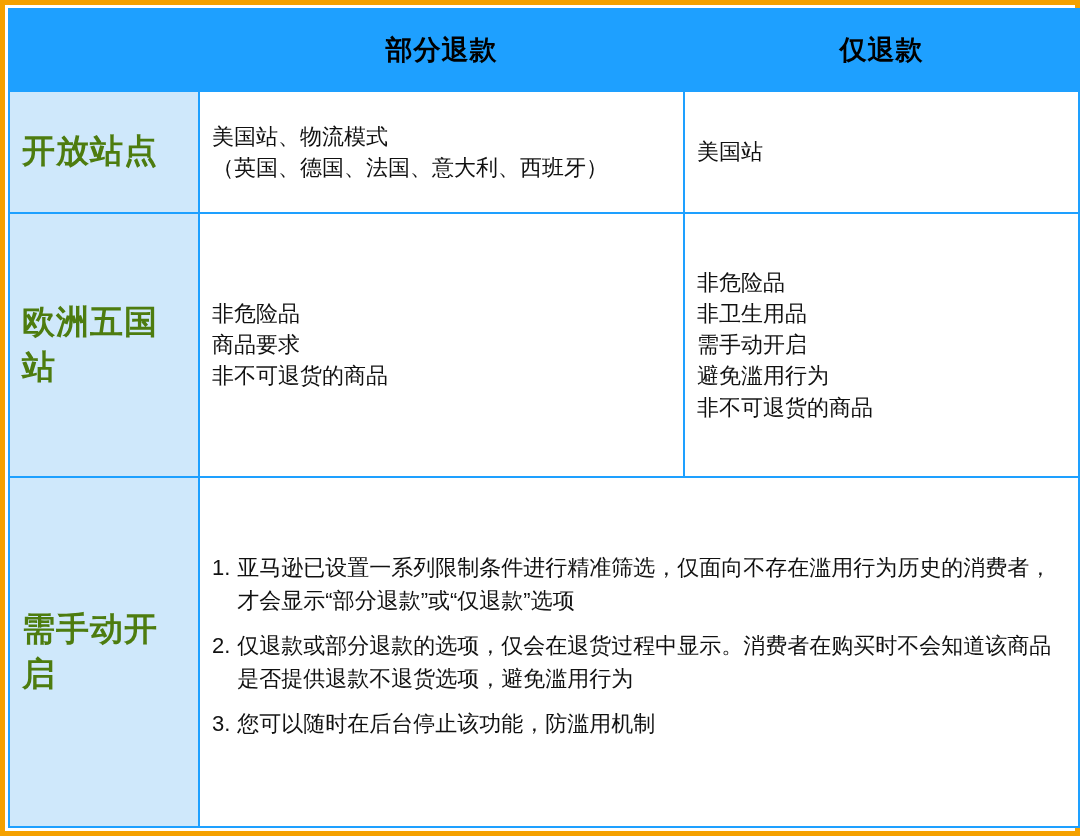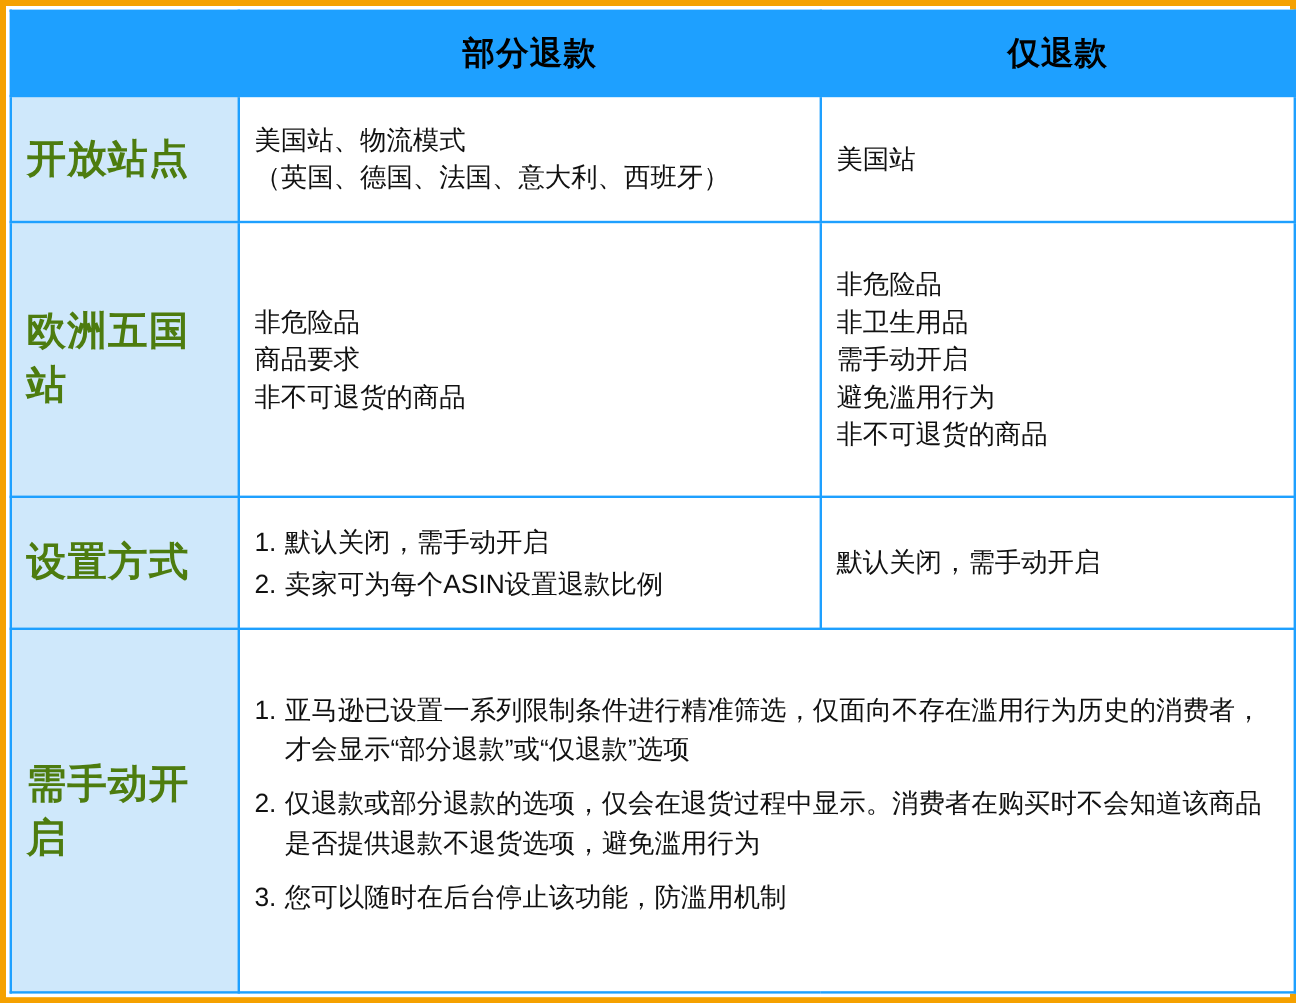--- a/index.html
+++ b/index.html
@@ -140,40 +140,20 @@
           <div class="lines">
             <div>非危险品</div>
             <div>非卫生用品</div>
             <div>需手动开启</div>
             <div>避免滥用行为</div>
             <div>非不可退货的商品</div>
           </div>
         </td>
       </tr>
 
-      <tr>
-        <td class="rowlabel">设置方式</td>
-        <td class="cell">
-          <ol class="ol">
-            <li>
-              <span class="num">1.</span>
-              <span class="txt">默认关闭，需手动开启</span>
-            </li>
-            <li>
-              <span class="num">2.</span>
-              <span class="txt">卖家可为每个ASIN设置退款比例</span>
-            </li>
-          </ol>
-        </td>
-        <td class="cell">
-          <div class="lines">
-            <div>默认关闭，需手动开启</div>
-          </div>
-        </td>
-      </tr>
 
       <tr class="last-row">
         <td class="rowlabel">需手动开启</td>
         <td class="cell" colspan="2">
           <ol class="ol">
             <li>
               <span class="num">1.</span>
               <span class="txt">亚马逊已设置一系列限制条件进行精准筛选，仅面向不存在滥用行为历史的消费者，才会显示“部分退款”或“仅退款”选项</span>
             </li>
             <li>

